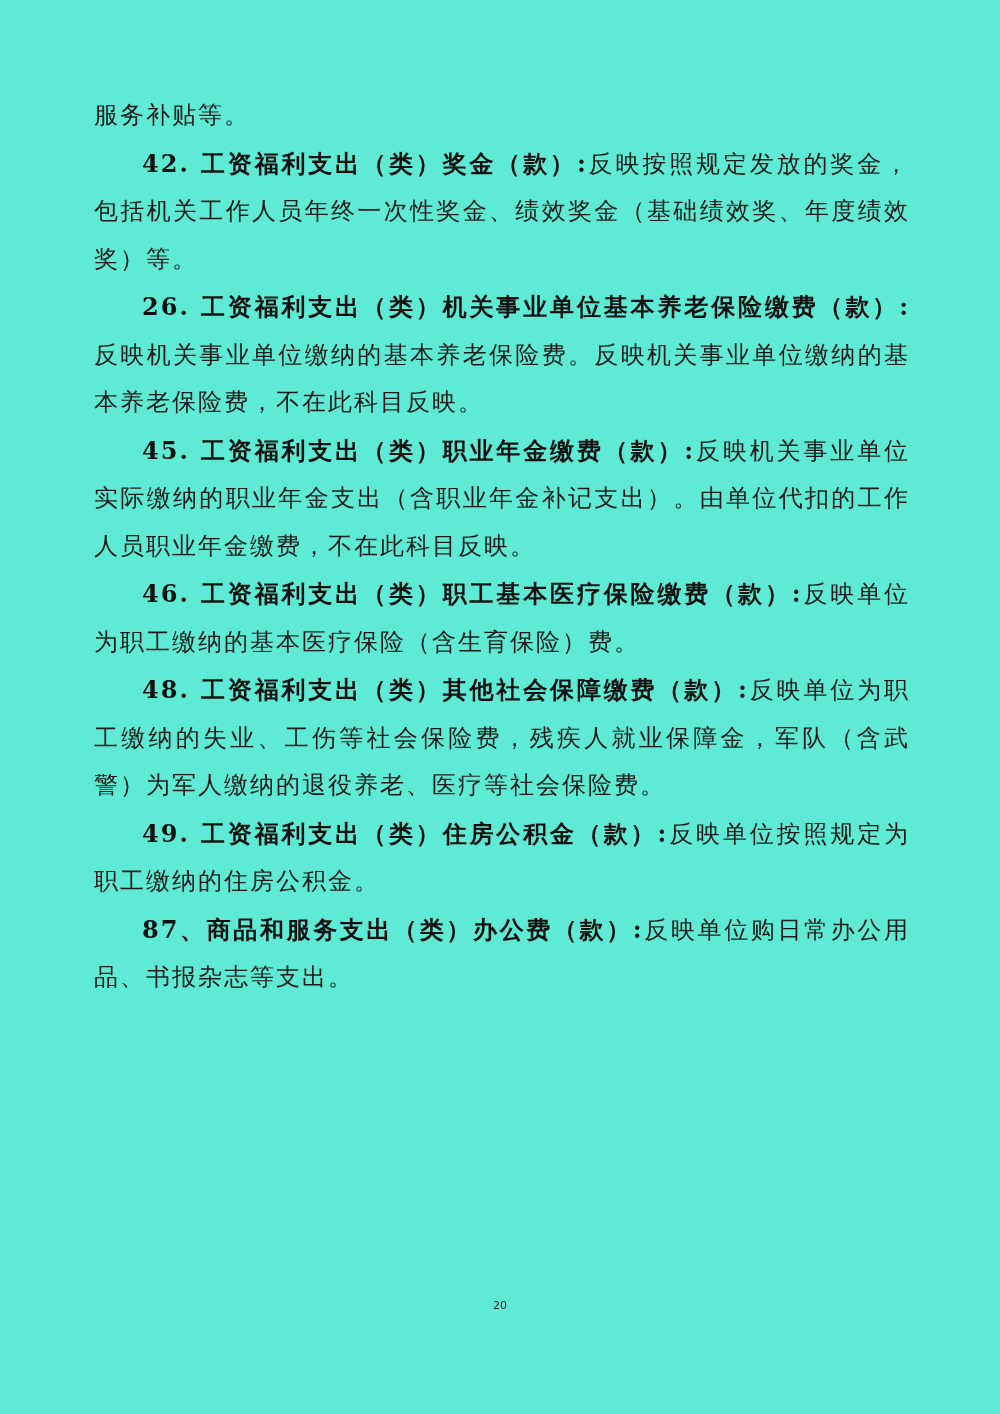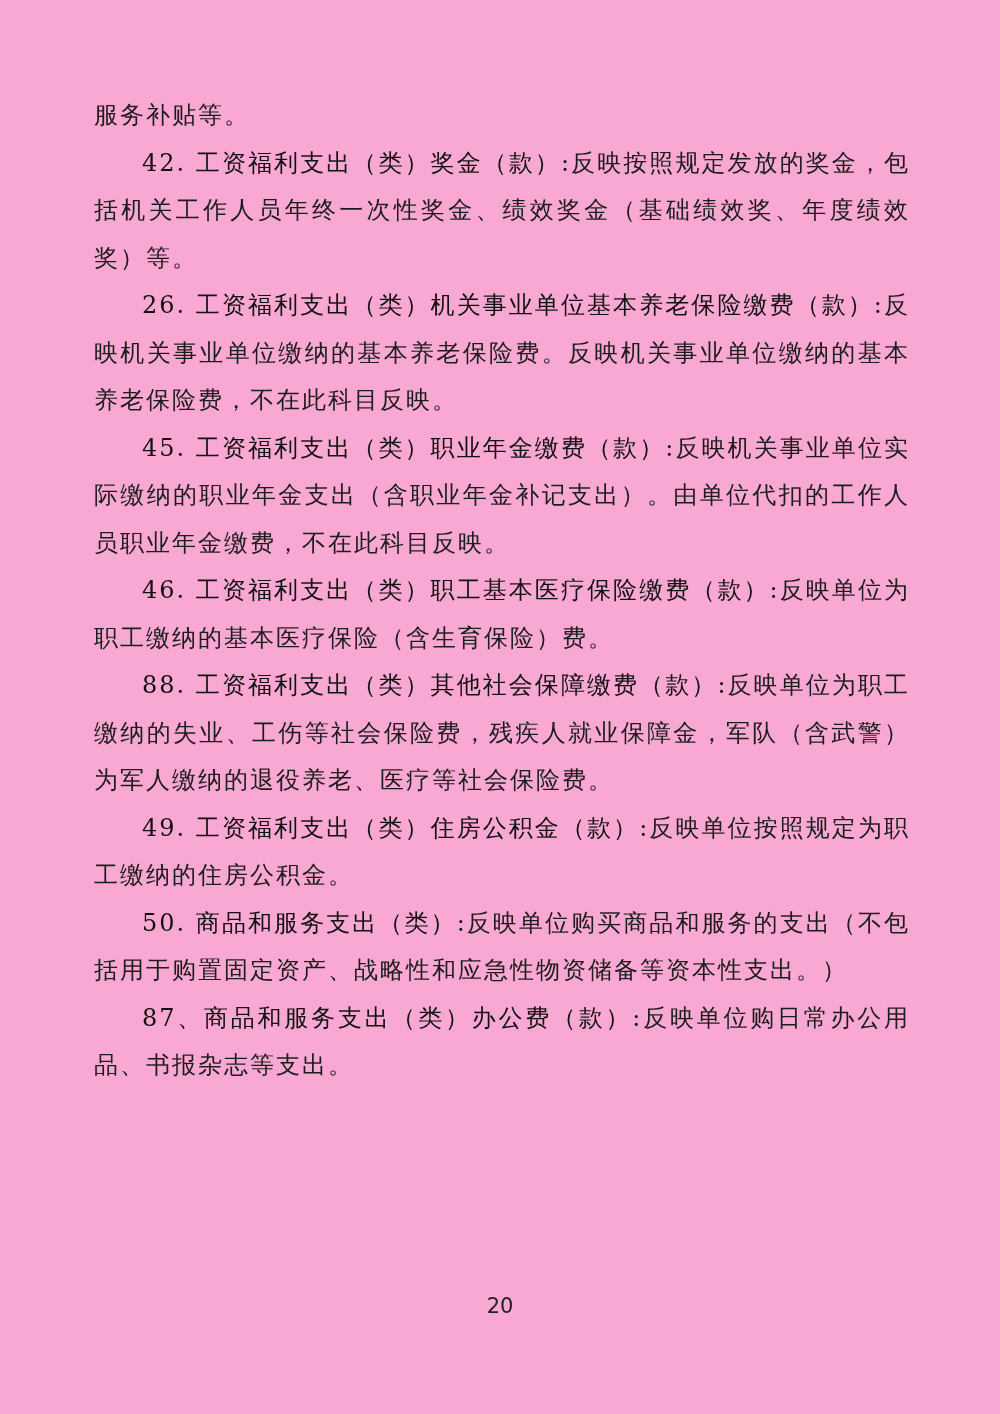--- a/index.html
+++ b/index.html
@@ -5,50 +5,50 @@
   html, body {
     margin: 0;
     padding: 0;
     background: #ffffff;
   }
   .page {
     position: relative;
     width: 1000px;
     height: 1414px;
     margin: 0 auto;
-    background: #f9a8d4;
+    background: #5eead4;
     box-sizing: border-box;
     padding: 92px 90px 0 94px;
     font-family: "DejaVu Serif", "Liberation Serif", serif;
     font-size: 24px;
     line-height: 47.5px;
     color: #1c1c1c;
     overflow: hidden;
   }
   .para {
     margin: 0;
     text-align: justify;
     text-align-last: left;
     letter-spacing: 2px;
   }
   .para.indent {
     text-indent: 48px;
   }
   .head {
-    font-weight: 400;
+    font-weight: 700;
     color: #111111;
   }
   .footer {
     position: absolute;
     left: 0;
     right: 0;
     bottom: 98px;
     text-align: center;
     font-family: "DejaVu Sans", "Liberation Sans", sans-serif;
-    font-size: 21px;
+    font-size: 11px;
     line-height: 20px;
     color: #222222;
     letter-spacing: 0;
   }
 </style>
 </head>
 <body>
 
 <div class="page">
 
@@ -57,23 +57,22 @@
   <p class="para indent"><span class="head">42. 工资福利支出（类）奖金（款）:</span><span>反映按照规定发放的奖金，包括机关工作人员年终一次性奖金、绩效奖金（基础绩效奖、年度绩效奖）等。</span></p>
 
 
   <p class="para indent"><span class="head">26. 工资福利支出（类）机关事业单位基本养老保险缴费（款）:</span><span>反映机关事业单位缴纳的基本养老保险费。反映机关事业单位缴纳的基本养老保险费，不在此科目反映。</span></p>
 
   <p class="para indent"><span class="head">45. 工资福利支出（类）职业年金缴费（款）:</span><span>反映机关事业单位实际缴纳的职业年金支出（含职业年金补记支出）。由单位代扣的工作人员职业年金缴费，不在此科目反映。</span></p>
 
   <p class="para indent"><span class="head">46. 工资福利支出（类）职工基本医疗保险缴费（款）:</span><span>反映单位为职工缴纳的基本医疗保险（含生育保险）费。</span></p>
 
 
-  <p class="para indent"><span class="head">88. 工资福利支出（类）其他社会保障缴费（款）:</span><span>反映单位为职工缴纳的失业、工伤等社会保险费，残疾人就业保障金，军队（含武警）为军人缴纳的退役养老、医疗等社会保险费。</span></p>
+  <p class="para indent"><span class="head">48. 工资福利支出（类）其他社会保障缴费（款）:</span><span>反映单位为职工缴纳的失业、工伤等社会保险费，残疾人就业保障金，军队（含武警）为军人缴纳的退役养老、医疗等社会保险费。</span></p>
 
   <p class="para indent"><span class="head">49. 工资福利支出（类）住房公积金（款）:</span><span>反映单位按照规定为职工缴纳的住房公积金。</span></p>
 
-  <p class="para indent"><span class="head">50. 商品和服务支出（类）:</span><span>反映单位购买商品和服务的支出（不包括用于购置固定资产、战略性和应急性物资储备等资本性支出。）</span></p>
 
   <p class="para indent"><span class="head">87、商品和服务支出（类）办公费（款）:</span><span>反映单位购日常办公用品、书报杂志等支出。</span></p>
 
   <div class="footer">20</div>
 
 </div>
 
 </body></html>

